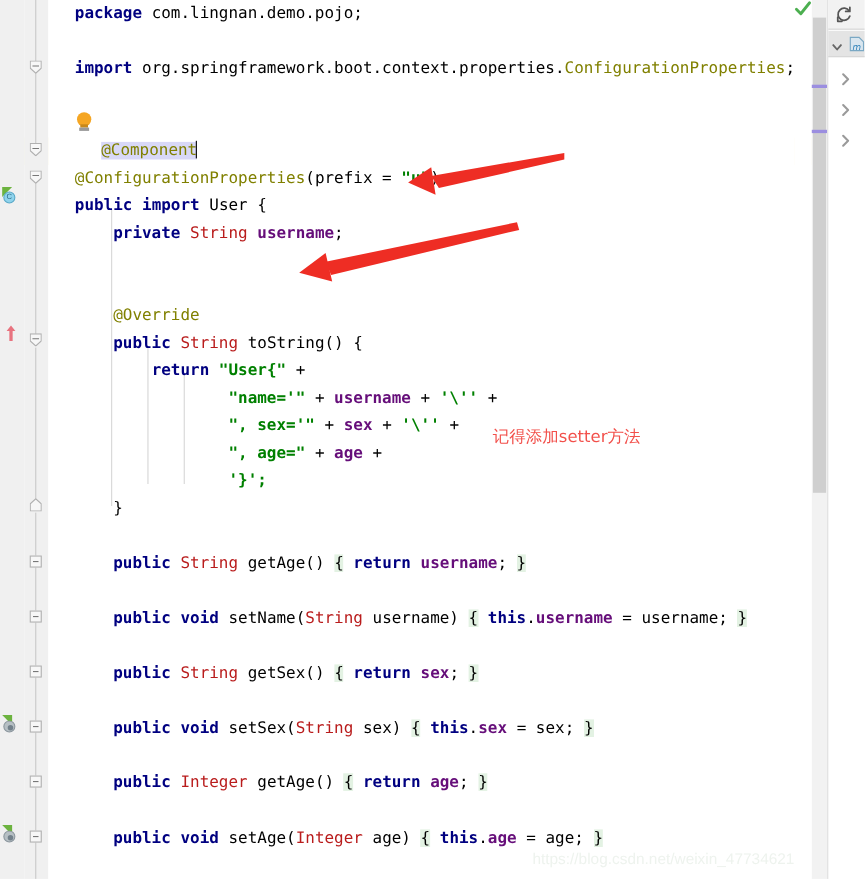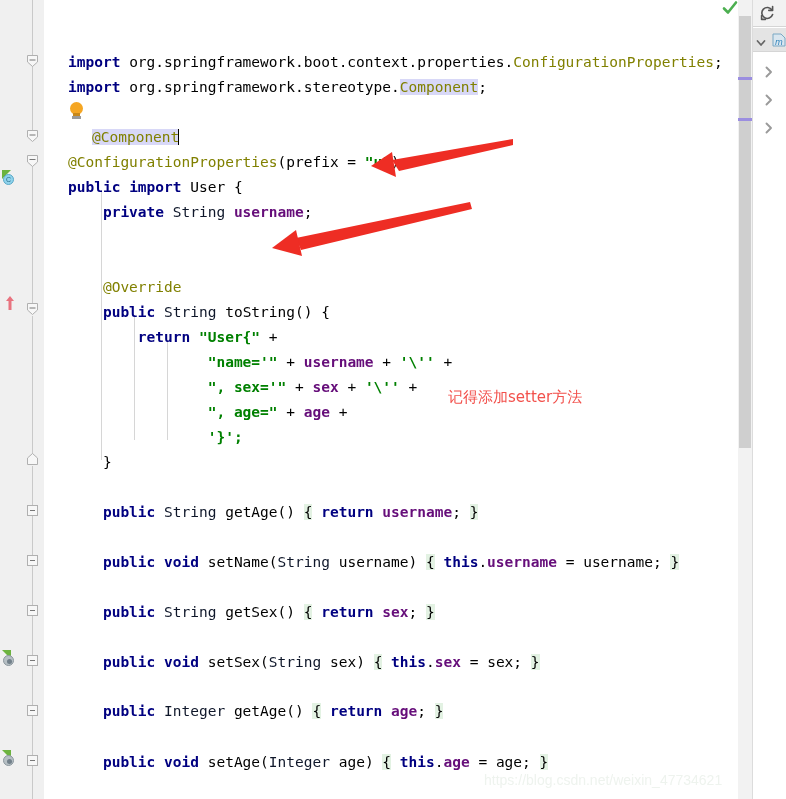--- a/index.html
+++ b/index.html
@@ -126,21 +126,21 @@
   
   .indent {
     position: absolute; width: 1px; background: #d6d6d6;
   }
 
   
   .kw   { color: #000080; font-weight: bold; }
   .anno { color: #808000; }
   .str  { color: #008000; font-weight: bold; }
   .fld  { color: #660e7a; font-weight: bold; }
-  .typ  { color: #0f172a; }
+  .typ  { color: #b91c1c; }
   .pun  { color: #000000; }
   .ident{ color: #000000; }
   .hl   { background: #d8d8f7; }
   .brace-hl { background: #e3f2e3; }
   .caret {
     display: inline-block;
     width: 1px; height: 16px;
     background: #000;
     vertical-align: -3px;
     margin-left: -1px;
@@ -326,24 +326,24 @@
     <div class="fold-box" style="left:5px; top:705px;"></div>
     <div class="fold-box" style="left:5px; top:755px;"></div>
   </div>
 
   <div class="editor">
 
     <div class="indent" style="left:57px; top:190px; height:270px;"></div>
     <div class="indent" style="left:90px; top:315px; height:125px;"></div>
     <div class="indent" style="left:123px; top:340px; height:100px;"></div>
 
+    <div class="line" style="top:0px;"><span class="txt"><span class="kw">package</span> <span class="ident">com.lingnan.demo.pojo;</span></span></div>
 
     <div class="line" style="top:50px;"><span class="txt"><span class="kw">import</span> <span class="ident">org.springframework.boot.context.properties.</span><span class="anno">ConfigurationProperties</span><span class="pun">;</span></span></div>
 
-    <div class="line" style="top:75px;"><span class="txt"><span class="kw">import</span> <span class="ident">org.springframework.stereotype.</span><span class="anno hl">Component</span><span class="pun">;</span></span></div>
 
     <div class="bulb" style="left:24px; top:102px; width:17px; height:18px;">
       <div class="glass"></div>
         <div class="neck"></div>
         <div class="base"></div>
     </div>
 
     <div class="line" style="top:125px;padding-left:24px;"><span class="txt"><span class="anno hl">@Component</span><span class="caret"></span></span></div>
 
     <div class="line" style="top:150px;"><span class="txt"><span class="anno">@ConfigurationProperties</span><span class="pun">(</span><span class="ident">prefix = </span><span class="str">"u"</span><span class="pun">)</span></span></div>

